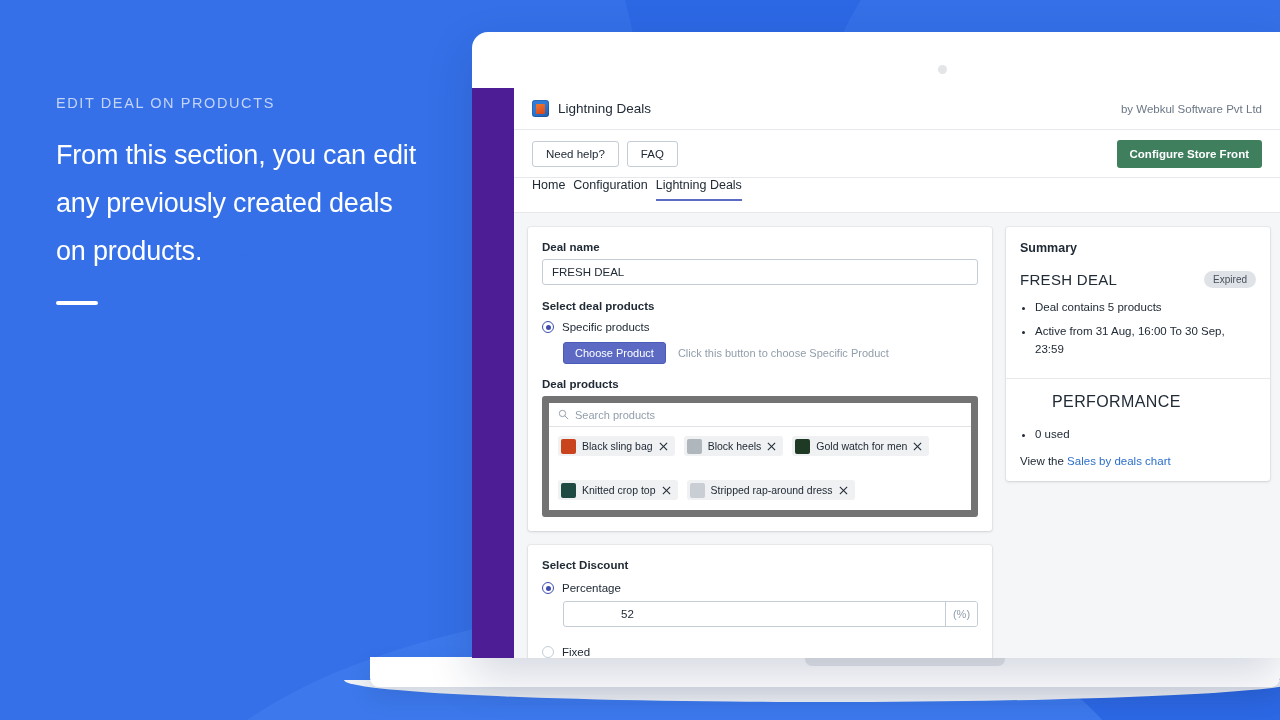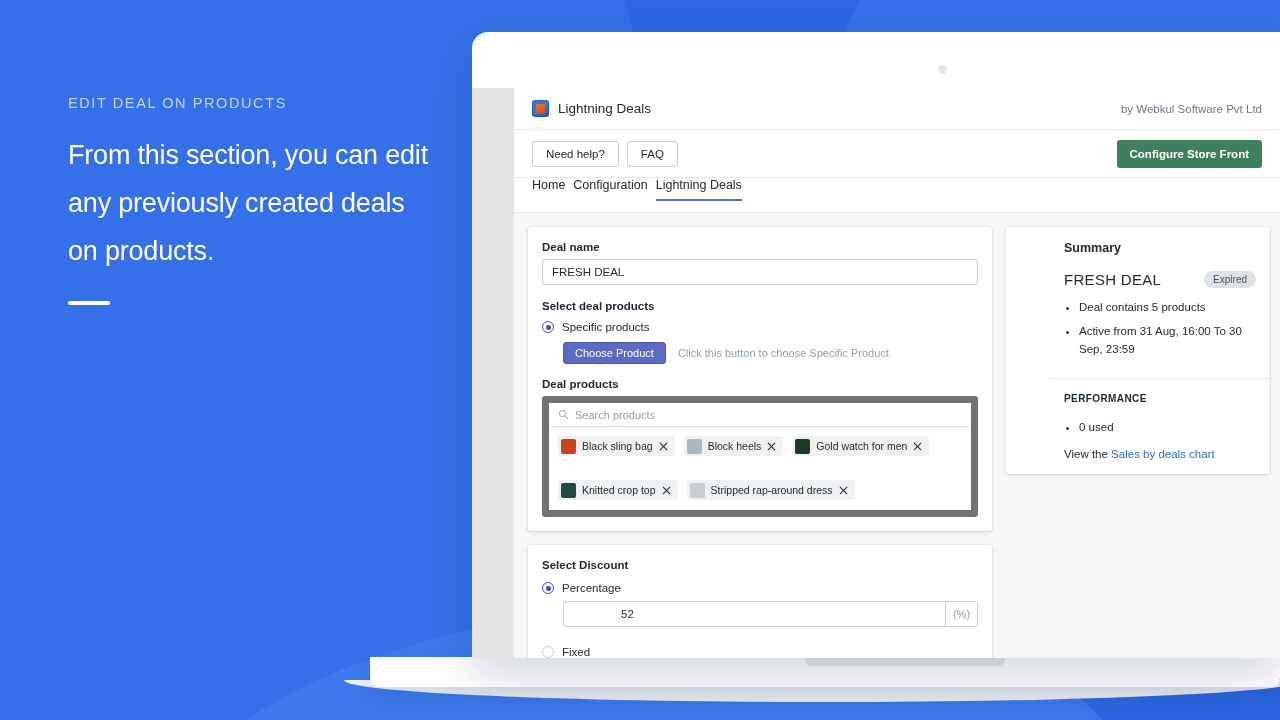--- a/index.html
+++ b/index.html
@@ -29,21 +29,21 @@
     background:#3D79EC;
     border-radius:60% 40% 45% 55% / 60% 50% 50% 40%;
   }
   .blob-d {
     position:absolute; right:-60px; top:-120px;
     width:520px; height:520px; border-radius:50%;
     background:#3570E8;
   }
 
   
-  .copy { position:absolute; left:68px; top:95px; width:360px; z-index:5; }
+  .copy { position:absolute; left:56px; top:95px; width:360px; z-index:5; }
   .eyebrow {
     font-size:14.5px; letter-spacing:1.6px; color:#C3D4F7;
     font-weight:400; text-transform:uppercase;
   }
   .headline {
     margin-top:20px; font-size:27px; line-height:48px;
     color:#FFFFFF; font-weight:400; letter-spacing:-0.2px;
   }
   .rule { margin-top:26px; width:42px; height:4px; background:#FFFFFF; border-radius:2px; }
 
@@ -54,21 +54,21 @@
     background:#FFFFFF; border-radius:16px 0 0 0;
     box-shadow:0 18px 46px rgba(20,40,90,.18);
     overflow:hidden;
   }
   .camera {
     position:absolute; left:466px; top:33px;
     width:9px; height:9px; border-radius:50%; background:#E3E5E8;
   }
   .screen {
     position:absolute; left:0; top:56px; right:0; bottom:0;
-    background:#e5e5e5; overflow:hidden;
+    background:#4c1d95; overflow:hidden;
   }
   .base {
     position:absolute; left:-102px; top:625px; width:910px; height:30px;
     background:#FFFFFF; border-radius:0 0 9px 9px;
     box-shadow:0 10px 22px rgba(20,40,90,.14);
   }
   .base::before {
     content:""; position:absolute; left:435px; top:0;
     width:200px; height:9px; background:#E6E8EB; border-radius:0 0 7px 7px;
   }
@@ -126,21 +126,20 @@
     position:absolute; left:0; right:0; top:125px; bottom:0;
     background:#F4F6F8; padding:14px 14px 0 14px;
     display:flex; gap:14px; align-items:flex-start;
   }
   .col-main { width:464px; flex:none; display:flex; flex-direction:column; gap:14px; }
   .col-side { width:264px; flex:none; display:flex; flex-direction:column; gap:0; }
 
   .card {
     background:#FFF; border-radius:3px;
     box-shadow:0 0 0 1px rgba(63,63,68,.05), 0 1px 3px rgba(63,63,68,.15);
-    padding-left:44px;
   }
   .card-pad { padding:14px; }
 
   .lbl { font-size:11.5px; font-weight:700; color:#212B36; display:block; }
   .txtinput {
     width:100%; height:26px; border:1px solid #C4CDD5; border-radius:3px;
     background:#FFF; font-size:11.5px; color:#212B36; padding:0 9px;
     font-family:inherit; outline:none;
   }
   .txtinput::placeholder { color:#919EAB; }
@@ -184,21 +183,21 @@
   .sum-h { font-size:12.5px; font-weight:700; color:#212B36; }
   .sum-title-row { display:flex; align-items:center; margin-top:16px; }
   .sum-title { font-size:15px; color:#212B36; letter-spacing:.3px; }
   .badge {
     margin-left:auto; background:#DFE3E8; color:#454F5B;
     font-size:10px; padding:3px 9px; border-radius:11px;
   }
   .bullets { margin:10px 0 0 15px; }
   .bullets li { font-size:11.5px; color:#212B36; line-height:18px; margin-bottom:6px; }
   .divider { height:1px; background:#E6E8EB; }
-  .perf-h { font-size:10px; font-weight:700; color:#212B36; letter-spacing:.4px; }
+  .perf-h { font-size:16px; font-weight:400; color:#212B36; letter-spacing:.4px;margin-left:32px; }
   .link { color:#2C6ECB; cursor:pointer; }
   .viewline { font-size:11.5px; color:#212B36; margin-top:12px; }
 
   .pct-wrap { display:flex; border:1px solid #C4CDD5; border-radius:3px; overflow:hidden; height:26px; }
   .pct-wrap input {
     flex:1; border:none; outline:none; padding:0 9px;
     font-size:11.5px; color:#212B36; font-family:inherit;
   }
   .pct-suffix {
     width:32px; display:flex; align-items:center; justify-content:center;

